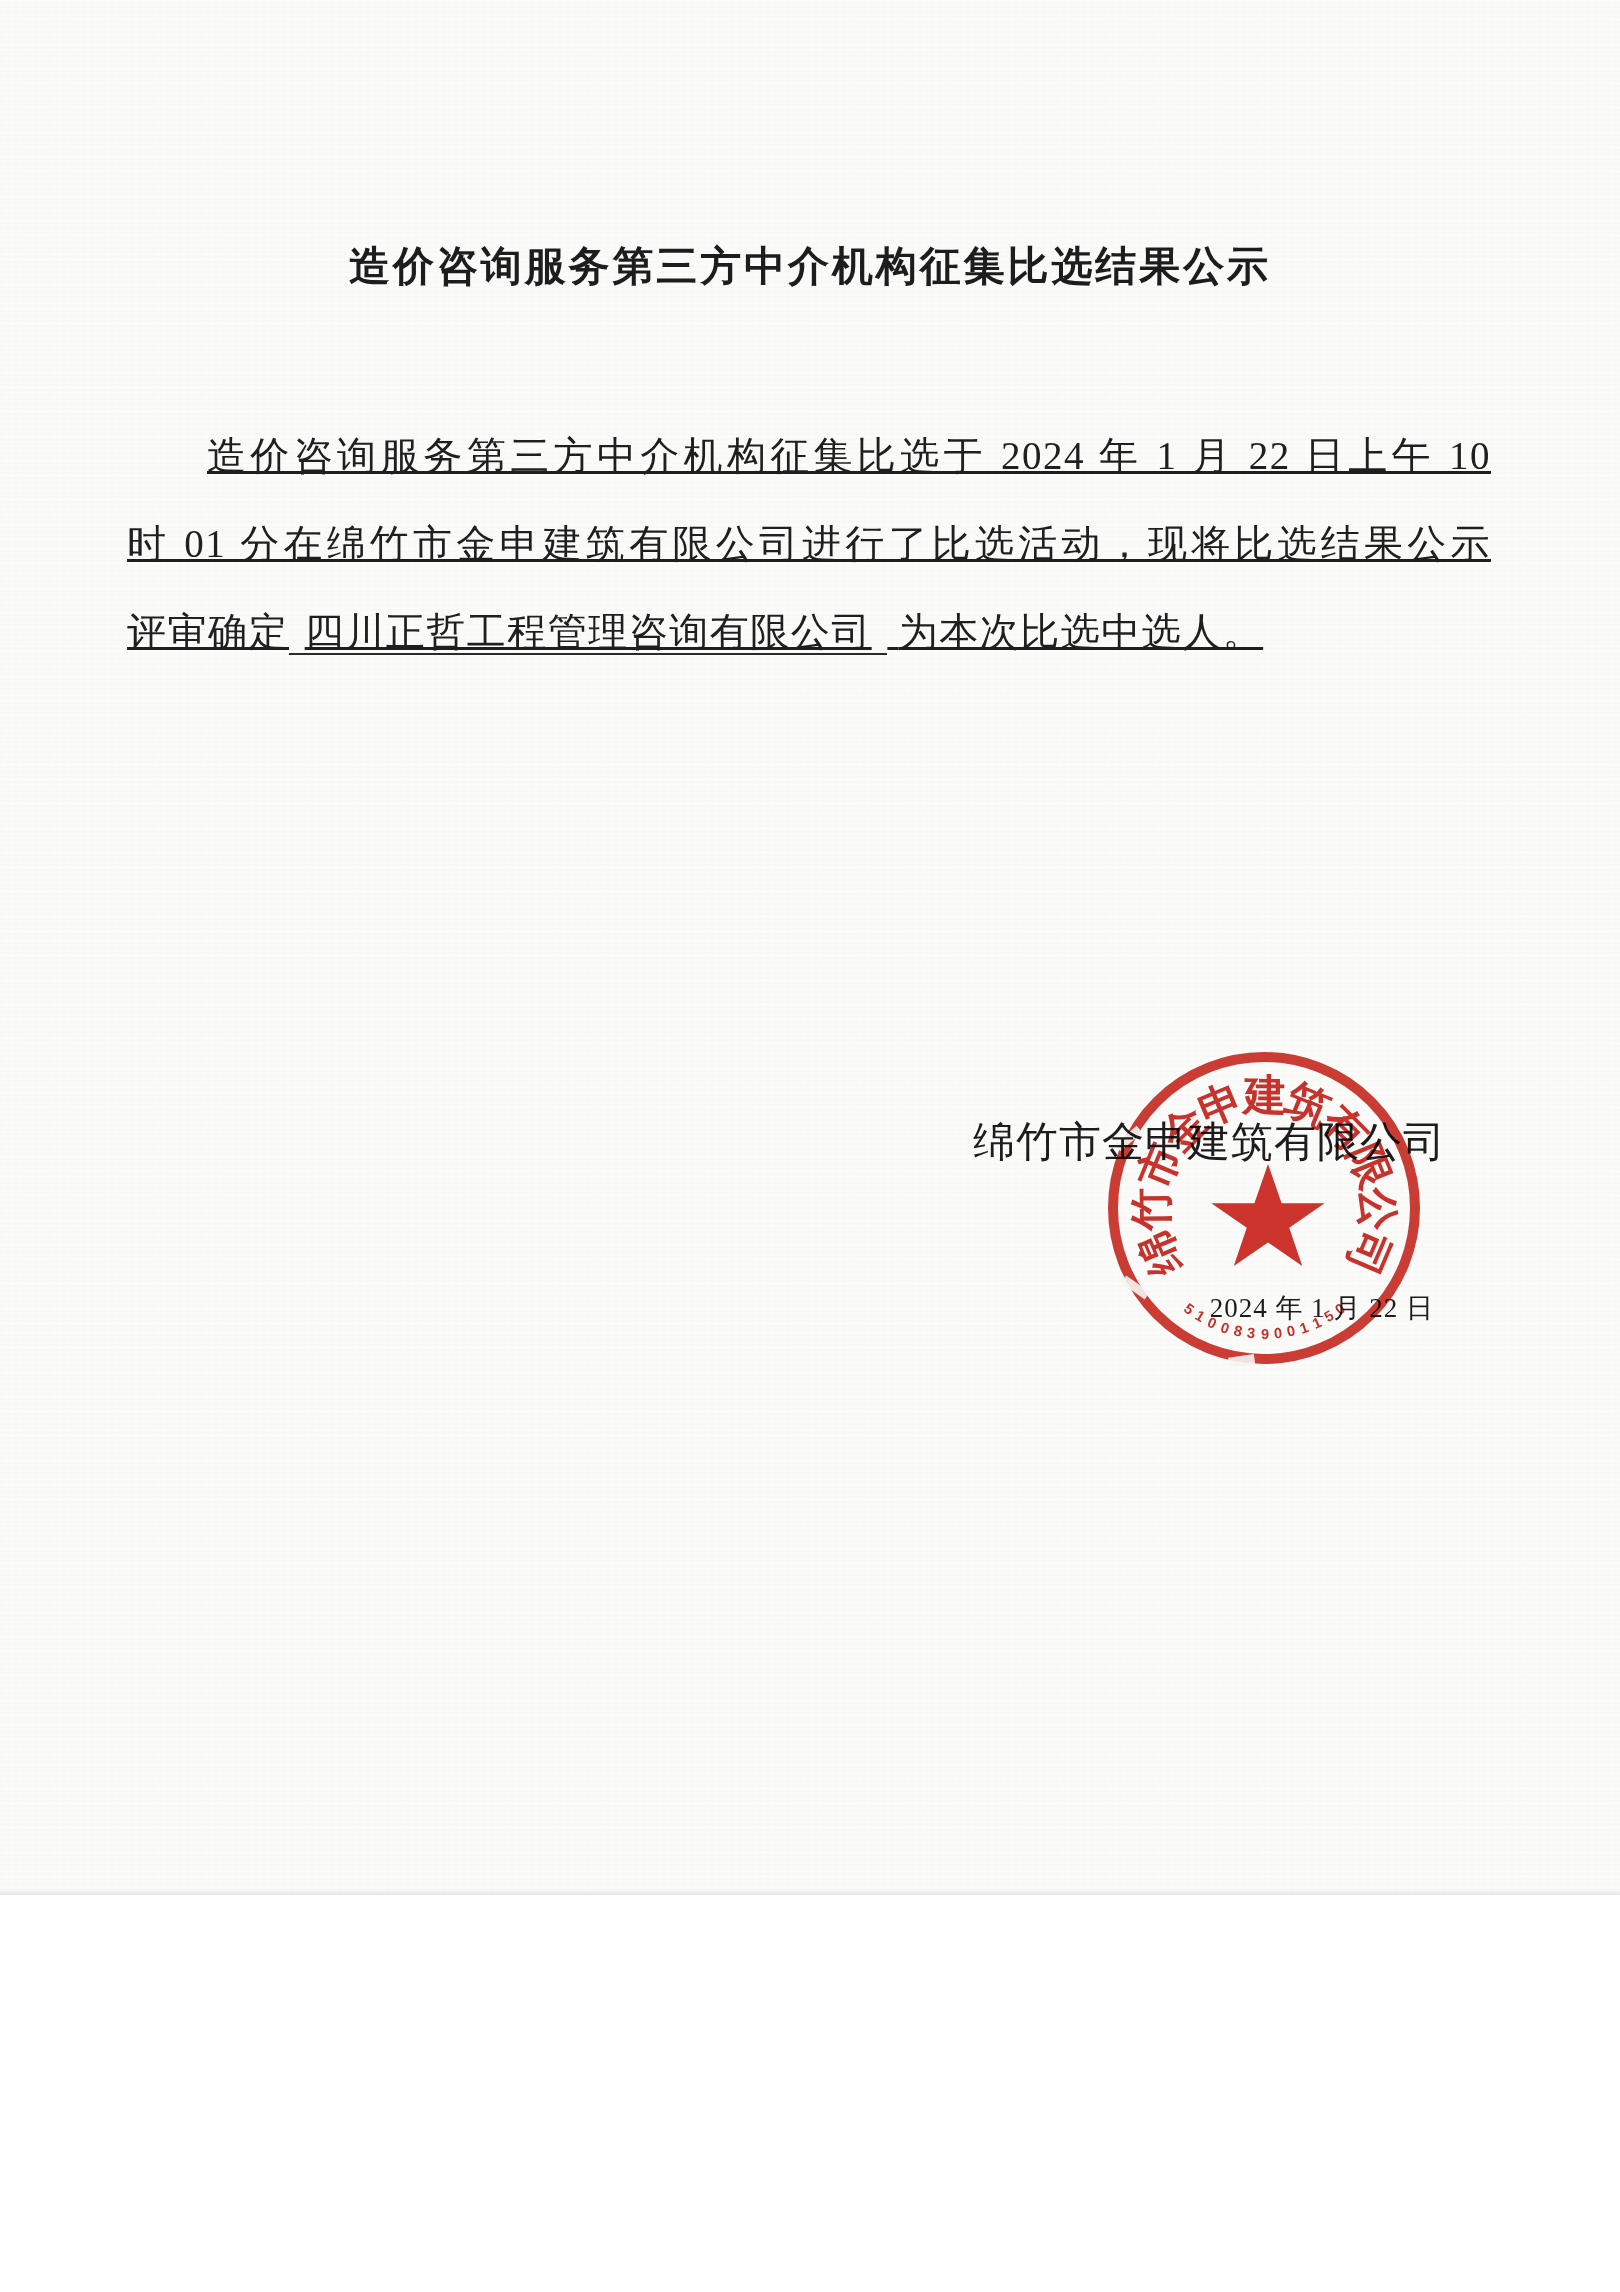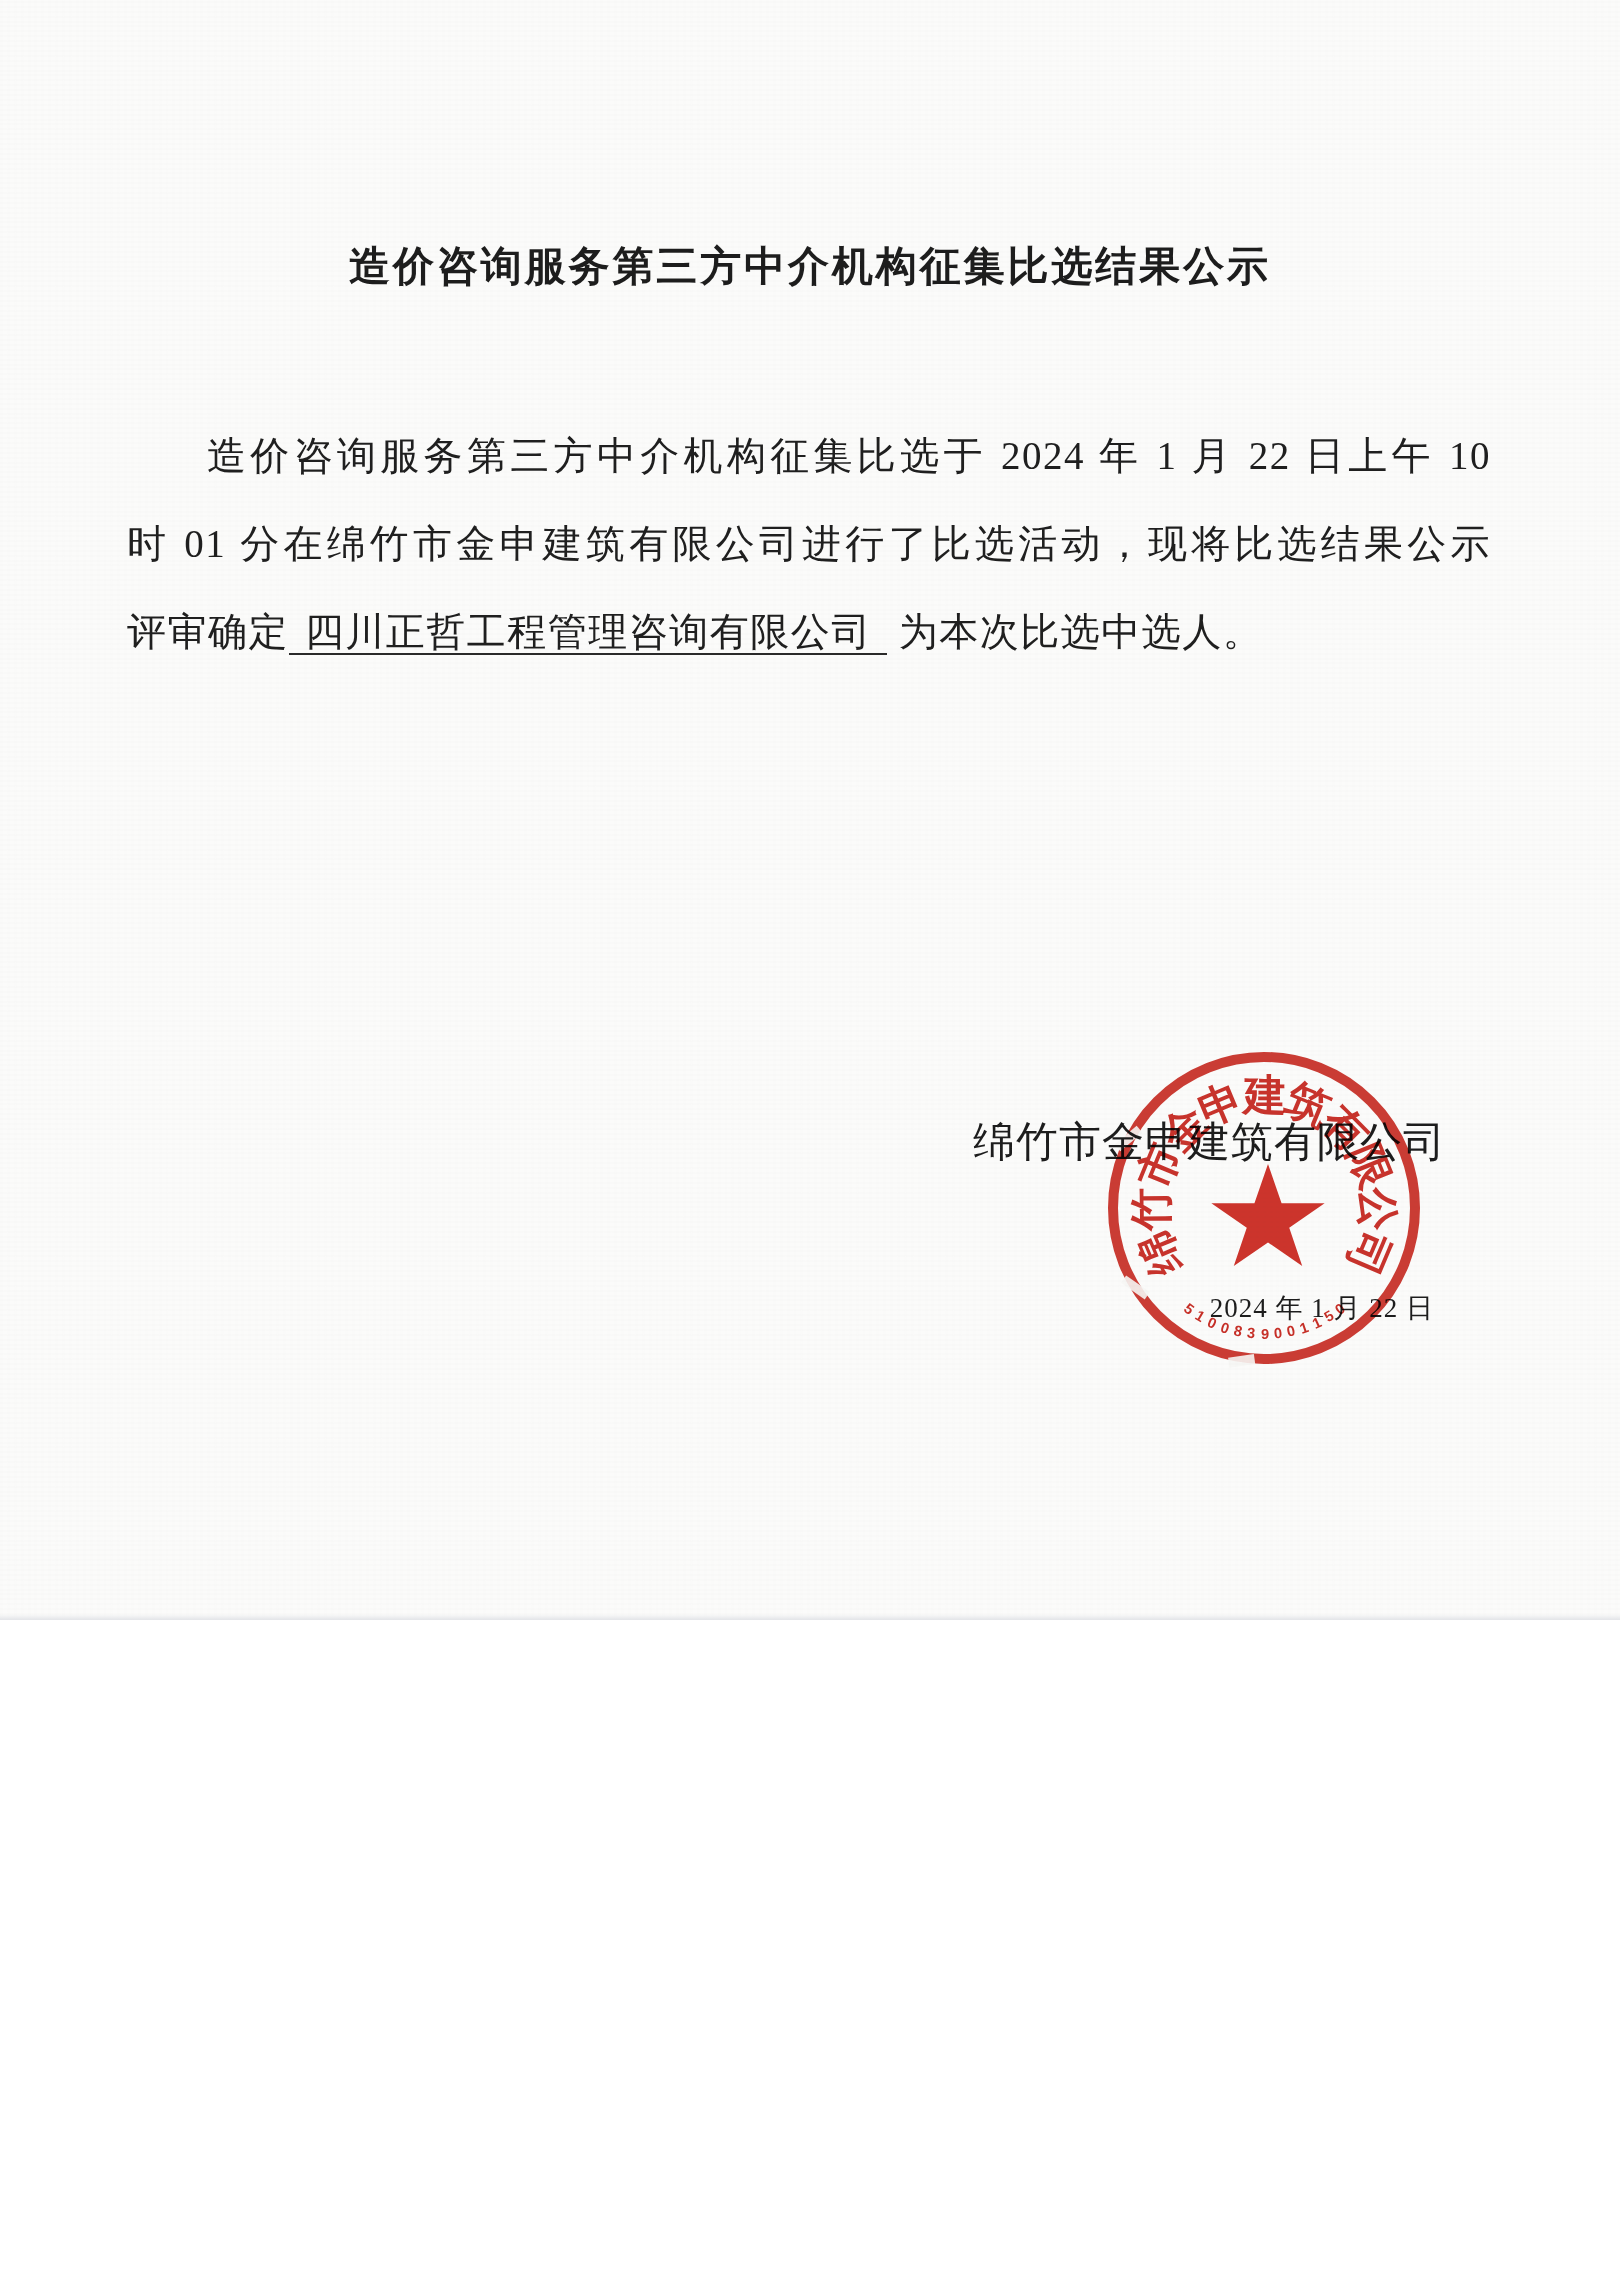--- a/index.html
+++ b/index.html
@@ -1,18 +1,18 @@
 <!DOCTYPE html>
 <html><head>
 <meta charset="utf-8">
 <style>
   html,body{margin:0;padding:0;background:#ffffff;}
   .page{
     position:relative;
-    width:1620px;height:1620px;
+    width:1620px;height:1895px;
     background:#fbfbfa;
     background-image:
       repeating-linear-gradient(0deg, rgba(0,0,0,0.006) 0 2px, rgba(255,255,255,0) 2px 4.9px),
       repeating-linear-gradient(90deg, rgba(0,0,0,0.005) 0 2.9px, rgba(255,255,255,0) 2.9px 6.9px);
     overflow:hidden;
     font-family:"Liberation Serif","DejaVu Serif",serif;
     color:#222222;
   }
   .doc-title{
     position:absolute;left:0;top:239px;width:100%;
@@ -23,20 +23,21 @@
   }
   .body-text{
     position:absolute;left:127px;top:412px;width:1364px;
     font-size:39px;
     letter-spacing:1.5px;
     color:#1f1f1f;
   }
   .line{
     height:88px;line-height:88px;
     white-space:nowrap;
+    text-decoration:underline;
   }
   .line.jl{ text-align:justify; text-align-last:justify; white-space:normal; overflow:hidden; }
   .line.indent{ text-indent:80px; }
   .u{
     border-bottom:2.9px solid #2a2a2a;
     padding:0 15.7px;
   }
   .signature{
     position:absolute;right:174px;top:1114px;
     font-size:42px;letter-spacing:1px;color:#1d1d1d;

